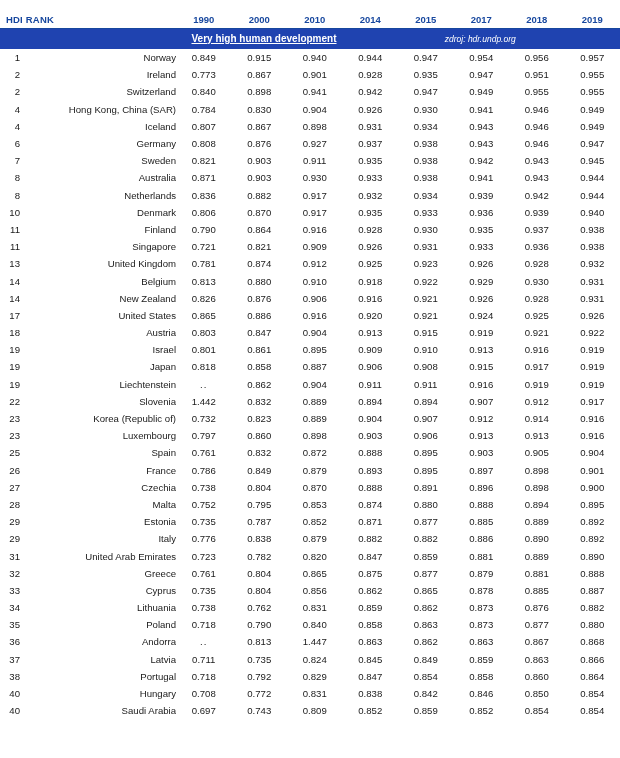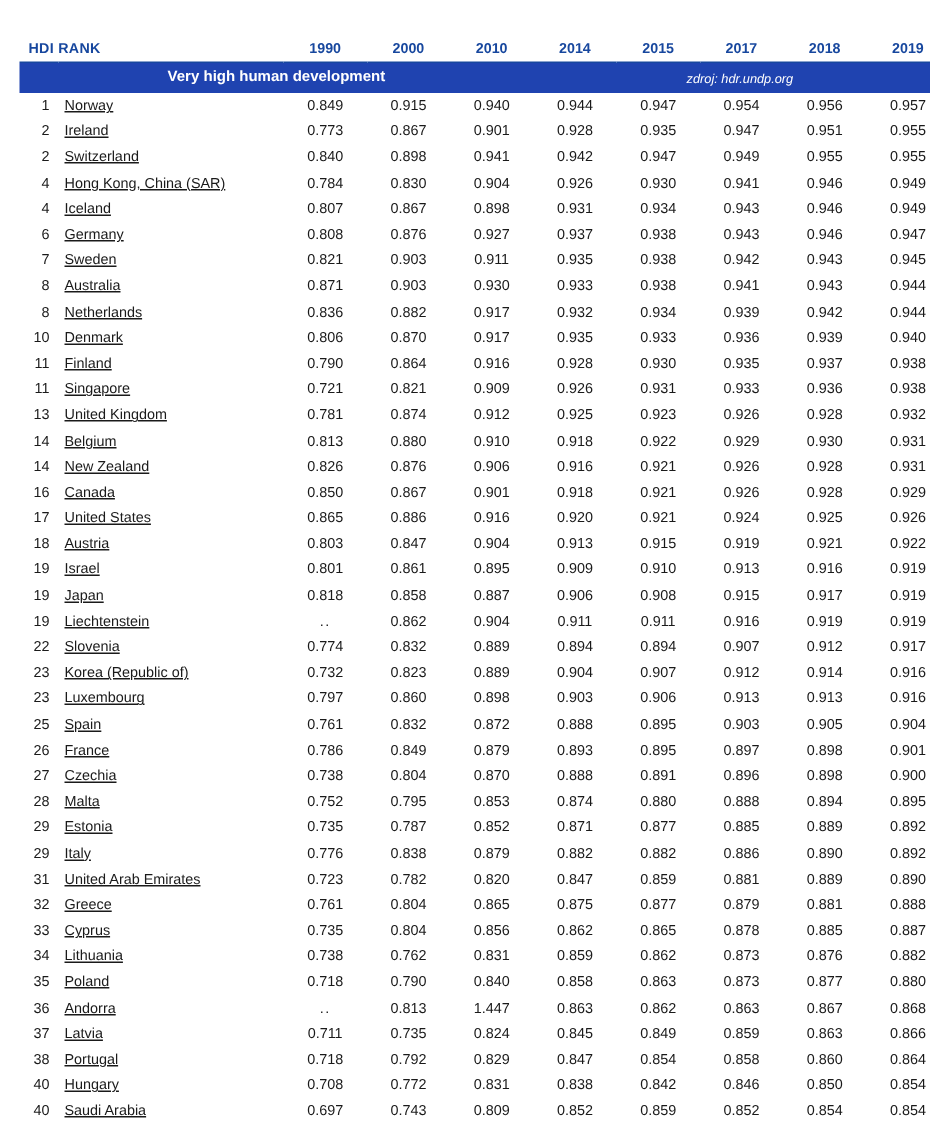--- a/index.html
+++ b/index.html
@@ -12,21 +12,21 @@
     height: 758px;
     font-family: "Liberation Sans", sans-serif;
     color: #1a1a1a;
     overflow: hidden;
   }
   .page {
     position: relative;
     width: 516px;
     height: 758px;
     box-sizing: border-box;
-    padding: 13px;
+    padding: 0;
   }
   table.hdi {
     width: 620px;
     border-collapse: collapse;
     table-layout: fixed;
     font-size: 9.5px;
   }
   
   thead tr.head-row th {
     color: #17479e;
@@ -51,21 +51,22 @@
   
   tr.band td {
     background: #1f43b0;
     color: #ffffff;
     font-weight: bold;
     font-size: 10px;
     padding: 2px 6px 3px 6px;
     height: 15px;
   }
   tr.band td.band-left {
-    text-align: center;
+    text-align: right;
+    text-decoration: underline;
   }
   tr.band td.band-right {
     text-align: center;
     font-weight: normal;
     font-style: italic;
     font-size: 8.5px;
     padding-right: 8px;
   }
   
   tbody td {
@@ -75,25 +76,24 @@
     vertical-align: middle;
   }
   td.rank {
     width: 26px;
     text-align: right;
     padding-right: 6px;
     color: #1a1a1a;
   }
   td.country {
     width: 150px;
-    text-align: left;
+    text-align: right;
     padding-left: 4px;
     white-space: nowrap;
     overflow: hidden;
-    text-decoration: underline;
   }
   td.val {
     text-align: center;
     color: #1a1a1a;
   }
   .dots {
     letter-spacing: 1px;
   }
   
   col.c-rank { width: 26px; }
@@ -310,32 +310,20 @@
           <td class="val">0.826</td>
           <td class="val">0.876</td>
           <td class="val">0.906</td>
           <td class="val">0.916</td>
           <td class="val">0.921</td>
           <td class="val">0.926</td>
           <td class="val">0.928</td>
           <td class="val">0.931</td>
         </tr>
         <tr>
-          <td class="rank">16</td>
-          <td class="country">Canada</td>
-          <td class="val">0.850</td>
-          <td class="val">0.867</td>
-          <td class="val">0.901</td>
-          <td class="val">0.918</td>
-          <td class="val">0.921</td>
-          <td class="val">0.926</td>
-          <td class="val">0.928</td>
-          <td class="val">0.929</td>
-        </tr>
-        <tr>
           <td class="rank">17</td>
           <td class="country">United States</td>
           <td class="val">0.865</td>
           <td class="val">0.886</td>
           <td class="val">0.916</td>
           <td class="val">0.920</td>
           <td class="val">0.921</td>
           <td class="val">0.924</td>
           <td class="val">0.925</td>
           <td class="val">0.926</td>
@@ -384,21 +372,21 @@
           <td class="val">0.904</td>
           <td class="val">0.911</td>
           <td class="val">0.911</td>
           <td class="val">0.916</td>
           <td class="val">0.919</td>
           <td class="val">0.919</td>
         </tr>
         <tr>
           <td class="rank">22</td>
           <td class="country">Slovenia</td>
-          <td class="val">0.774</td>
+          <td class="val">1.442</td>
           <td class="val">0.832</td>
           <td class="val">0.889</td>
           <td class="val">0.894</td>
           <td class="val">0.894</td>
           <td class="val">0.907</td>
           <td class="val">0.912</td>
           <td class="val">0.917</td>
         </tr>
         <tr>
           <td class="rank">23</td>

